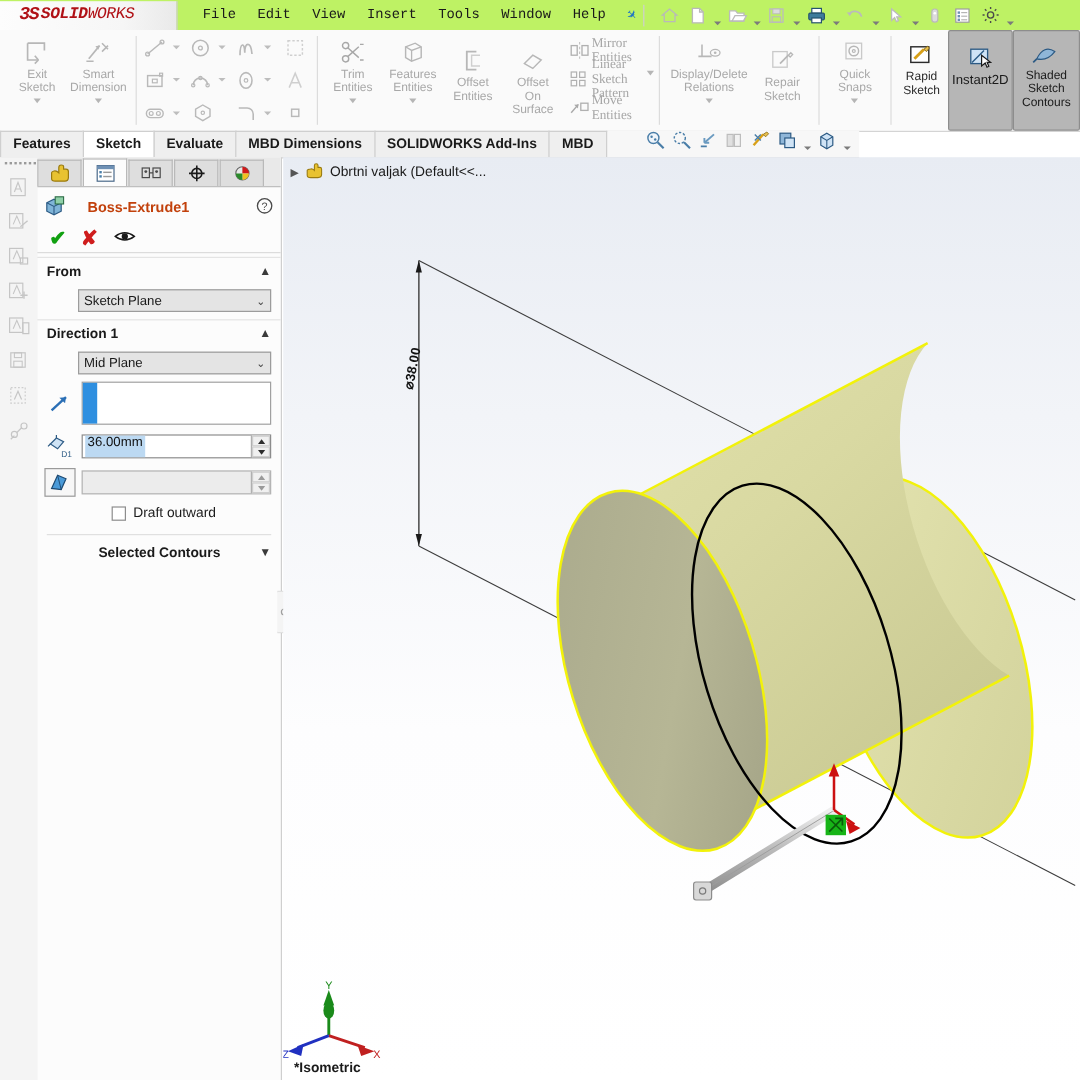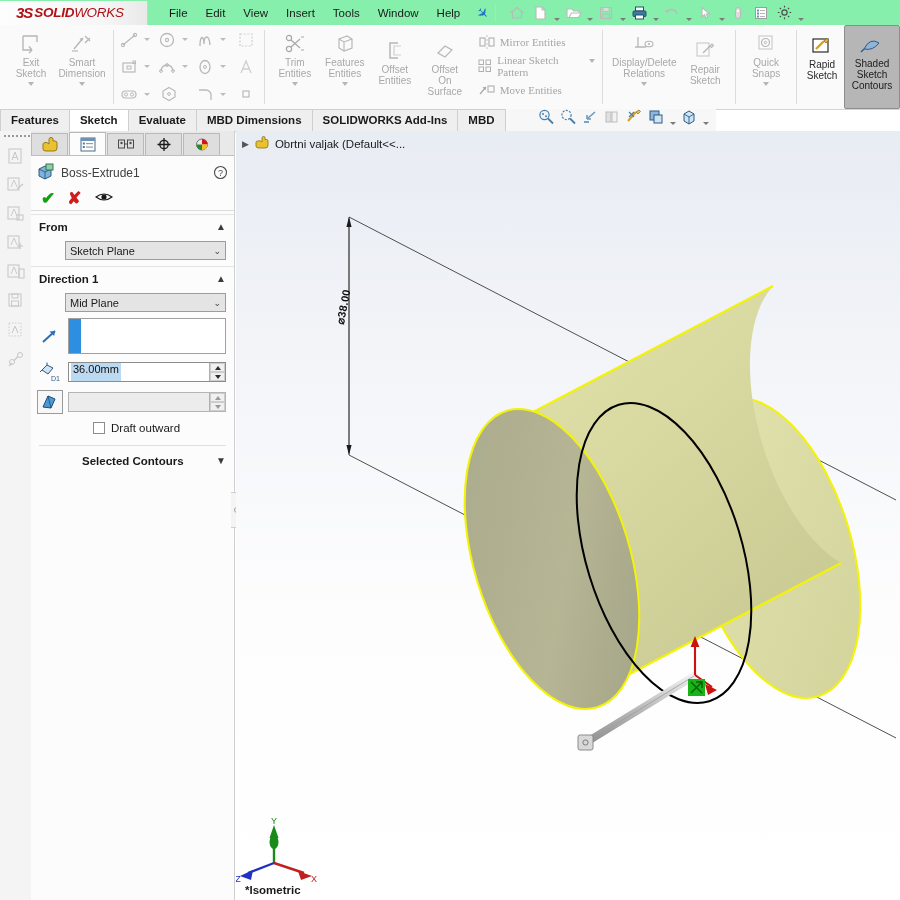--- a/index.html
+++ b/index.html
@@ -7,22 +7,22 @@
     width:900px;height:900px;overflow:hidden;
     font-family:"Liberation Sans", sans-serif;
     font-size:11px;color:#1a1a1a;background:#fff;
     -webkit-font-smoothing:antialiased;
   }
   #app{position:relative;width:900px;height:900px;}
 
   
   .menubar{
     position:absolute;left:0;top:0;width:900px;height:25px;
-    background:#86efac;border-bottom:1px solid #1d4ed8;
-    display:flex;align-items:center;
+    background:#bef264;border-bottom:1px solid #1d4ed8;
+    display:flex;align-items:center;font-family:Liberation Mono, monospace;
   }
   .logo{
     width:148px;height:24px;display:flex;align-items:center;
     padding-left:16px;box-sizing:border-box;
     background:linear-gradient(to right,#fdfdfd 0%,#f6f6f6 70%,#e9e9e9 100%);
     border-right:1px solid #cfcfcf;
   }
   .logo-ds{color:#b01116;font-size:15px;font-weight:bold;font-style:italic;letter-spacing:-1px;}
   .logo-solid{color:#b01116;font-size:13.5px;font-weight:bold;font-style:italic;letter-spacing:-.3px;margin-left:2px;}
   .logo-works{color:#b01116;font-size:13.5px;font-style:italic;letter-spacing:-.3px;font-weight:400;}
@@ -90,21 +90,21 @@
     position:absolute;left:31px;top:131px;width:204px;height:769px;
     background:#fcfcfc;border-right:1px solid #cfcfcf;box-sizing:border-box;overflow:hidden;
   }
   .pm-tabs{display:flex;height:24px;background:#e9e9e9;border-bottom:1px solid #bfbfbf;align-items:flex-end;}
   .pm-tab{
     width:37px;height:22px;display:flex;align-items:center;justify-content:center;
     border:1px solid #b9b9b9;border-bottom:none;background:#dedede;margin-right:1px;box-sizing:border-box;
   }
   .pm-tab.active{background:#fcfcfc;height:23px;}
   .pm-title{display:flex;align-items:center;height:26px;padding:0 6px;margin-top:4px;}
-  .pm-title .t{font-size:12px;font-weight:normal;margin-left:6px;color:#404040;}
+  .pm-title .t{font-size:12px;font-weight:bold;margin-left:18px;color:#c2410c;}
   .pm-title .help{margin-left:auto;color:#4a4a4a;}
   .pm-actions{display:flex;align-items:center;gap:12px;height:24px;padding:0 10px;border-bottom:1px solid #dcdcdc;}
   .ok{color:#11a011;font-size:17px;font-weight:bold;line-height:1;}
   .cancel{color:#cf1d1d;font-size:17px;font-weight:bold;line-height:1;}
   .sect-head{
     display:flex;align-items:center;height:23px;padding:0 8px;border-top:1px solid #e4e4e4;
     font-size:11.5px;font-weight:bold;color:#1a1a1a;margin-top:3px;
   }
   .sect-head .chev{margin-left:auto;color:#3a3a3a;font-size:10px;}
   .pm-row{display:flex;align-items:center;padding:3px 8px 3px 6px;gap:5px;}
@@ -511,20 +511,30 @@
       <div class="rbtn active" style="padding-top:8px;width:44px;">
         <span class="ico">
           <svg width="26" height="22" viewBox="0 0 26 22">
               <rect x="4" y="4" width="15" height="13" fill="#fff" stroke="#2c2c2c" stroke-width="1.2"></rect>
               <path d="M7 14 L15 6" stroke="#d8a018" stroke-width="2.4" fill="none"></path>
               <path d="M15 6 L18 3.5 L19.5 5 L17 8 Z" fill="#e8c050" stroke="#8a6a12" stroke-width=".8"></path>
             </svg>
         </span>
         <span>Rapid</span>
         <span>Sketch</span>
+      </div>
+      <div class="rbtn sel" style="width:54px;padding-top:10px;justify-content:flex-start;">
+        <span class="ico">
+          <svg width="26" height="22" viewBox="0 0 26 22">
+              <rect x="5" y="3" width="14" height="12" fill="#cfe3f5" stroke="#2c5a84" stroke-width="1.1"></rect>
+              <path d="M6 14 L16 4" stroke="#2c5a84" stroke-width="1.2" fill="none"></path>
+              <path d="M14 8 L14 17 L17 14.5 L18.5 18 L20 17.2 L18.6 14 L21.5 14 Z" fill="#fff" stroke="#1a1a1a" stroke-width="1"></path>
+            </svg>
+        </span>
+        <span style="font-size:11px;">Instant2D</span>
       </div>
       <div class="rbtn sel" style="width:56px;padding-top:6px;">
         <span class="ico">
           <svg width="26" height="20" viewBox="0 0 26 20">
               <path d="M5 14 Q11 2 20 8 Q14 16 5 14 Z" fill="#8fb6d8" stroke="#2c5a84" stroke-width="1"></path>
               <path d="M5 14 L2 17" stroke="#2c5a84" stroke-width="1.4"></path>
             </svg>
         </span>
         <span>Shaded</span>
         <span>Sketch</span>

